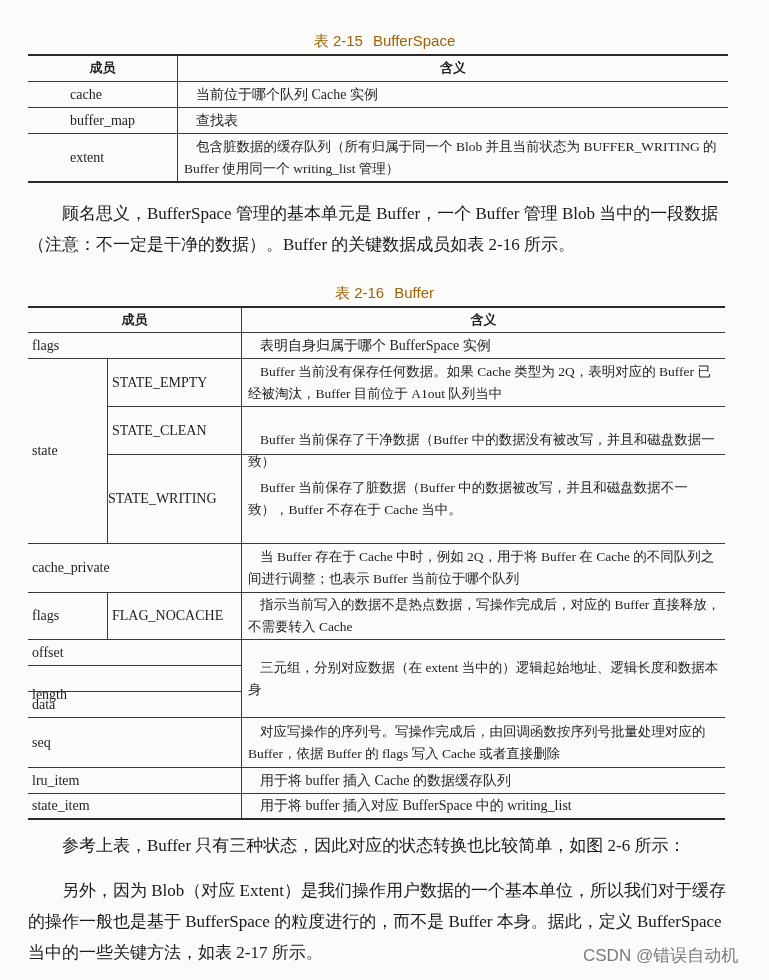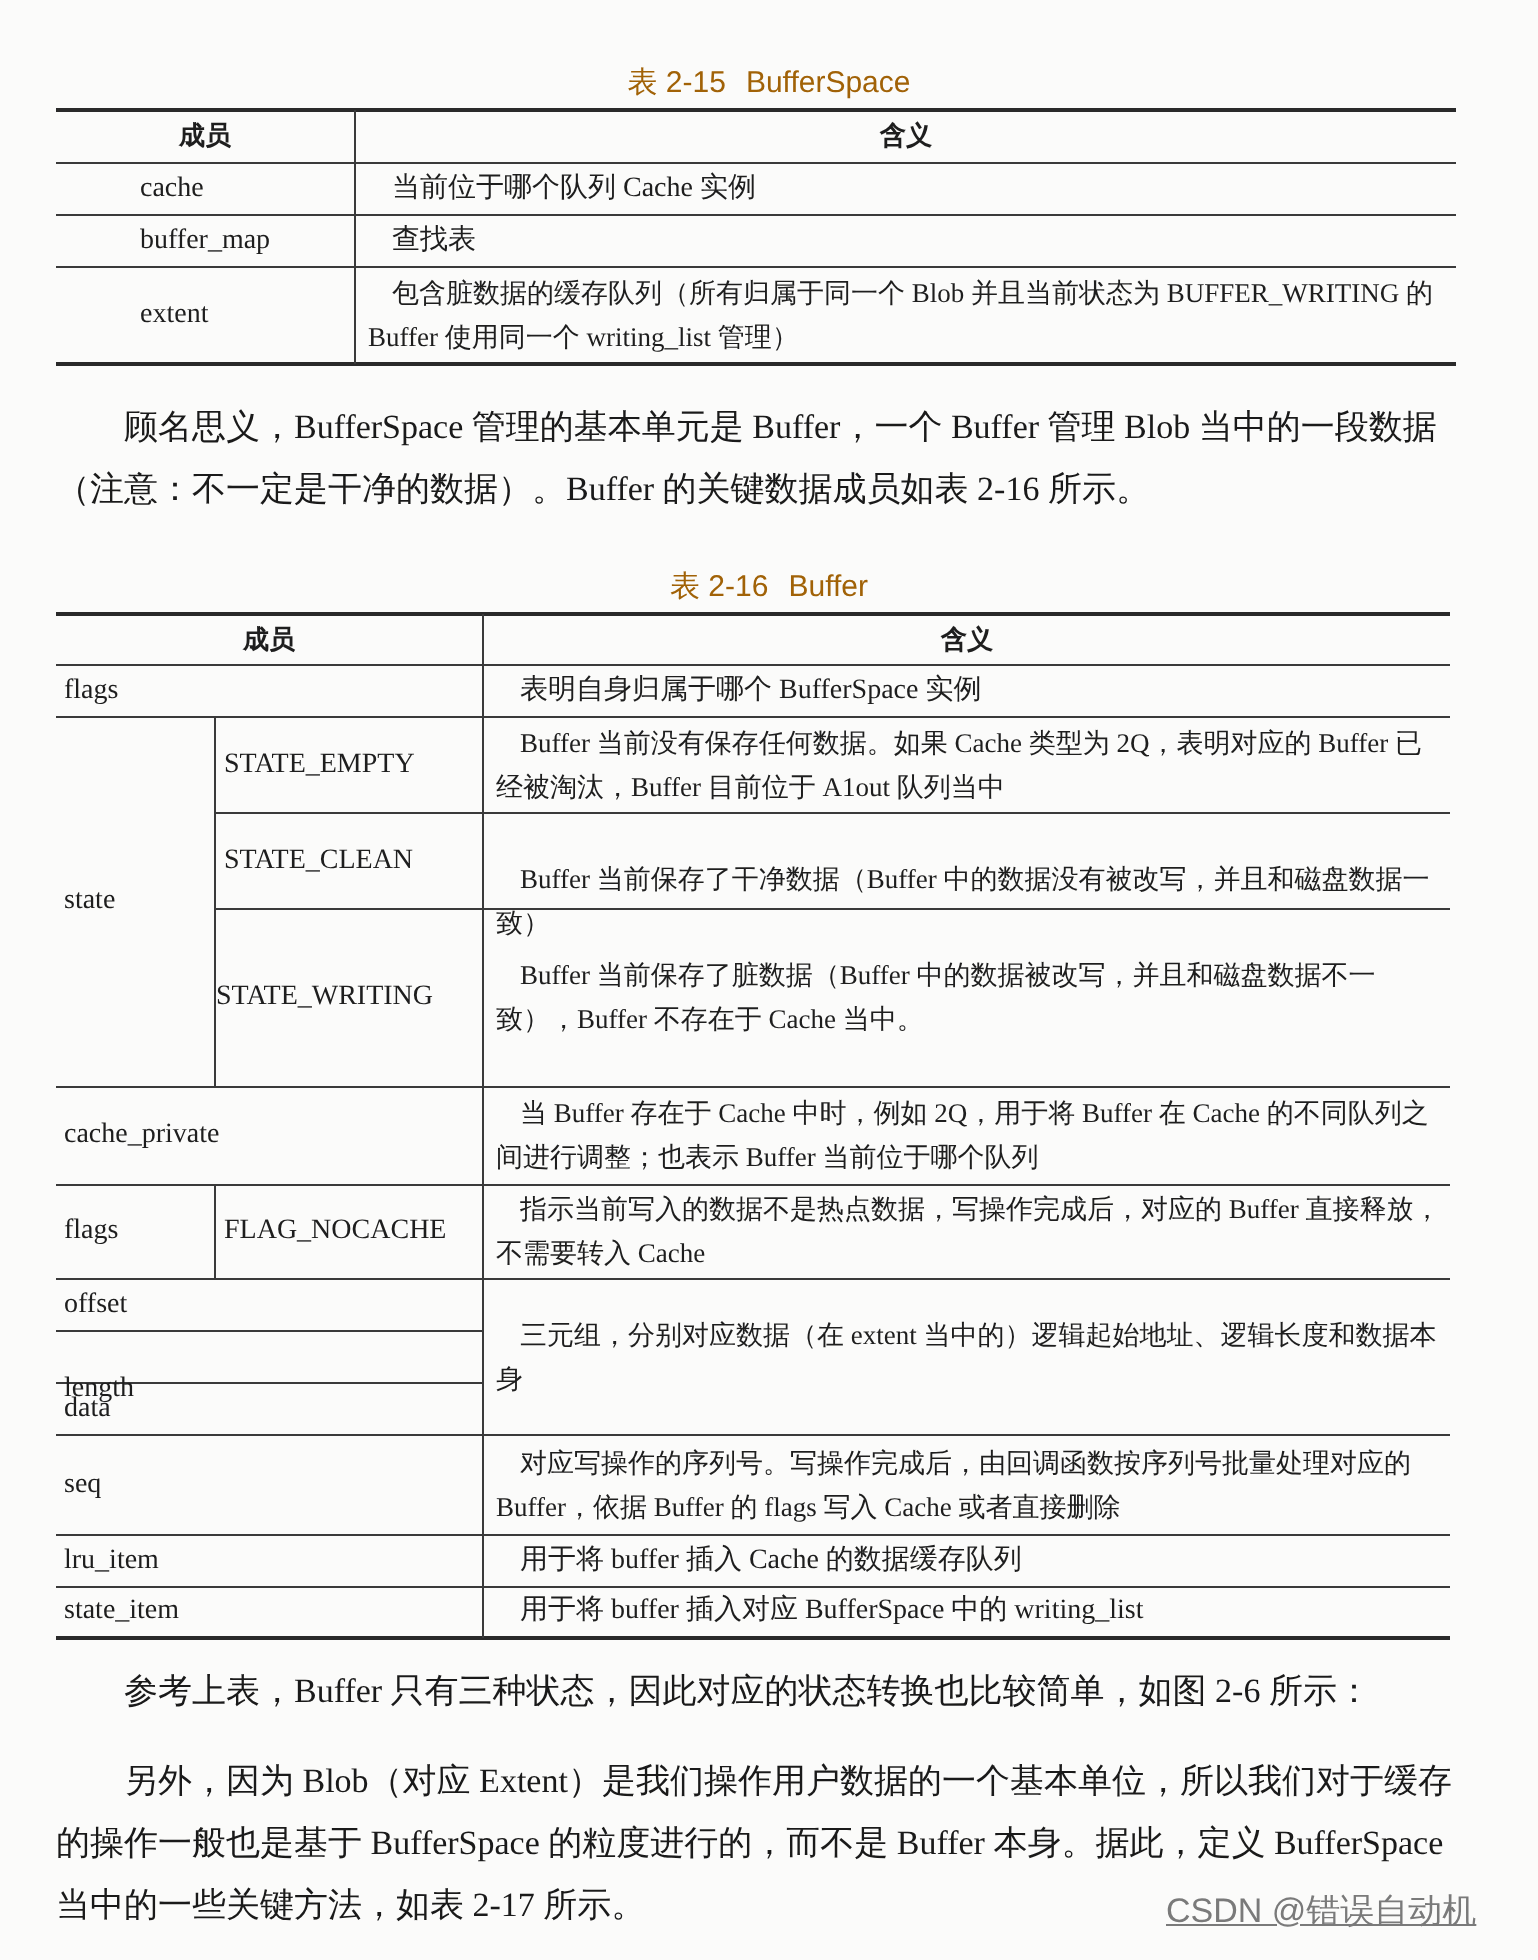--- a/index.html
+++ b/index.html
@@ -29,21 +29,21 @@
   .cell.desc { padding-left: 6px; padding-right: 4px; text-indent: 12px; }
   .cell.desc span { display: block; }
   .para {
     position: absolute; left: 28px; width: 700px;
     font-size: 17px; line-height: 31px; color: #1a1a1a;
   }
   .para .indent { display: inline-block; width: 34px; }
   .watermark {
     position: absolute; left: 583px; top: 944px;
     font-family: "Liberation Sans", "DejaVu Sans", sans-serif;
-    font-size: 17px; color: #7a7a7a; text-decoration: underline;
+    font-size: 17px; color: #7a7a7a;
   }
 </style>
 </head>
 <body>
 
 <div class="caption" style="top:32px;">
   <span class="num">表 2-15</span><span>BufferSpace</span>
 </div>
 
 <div>

